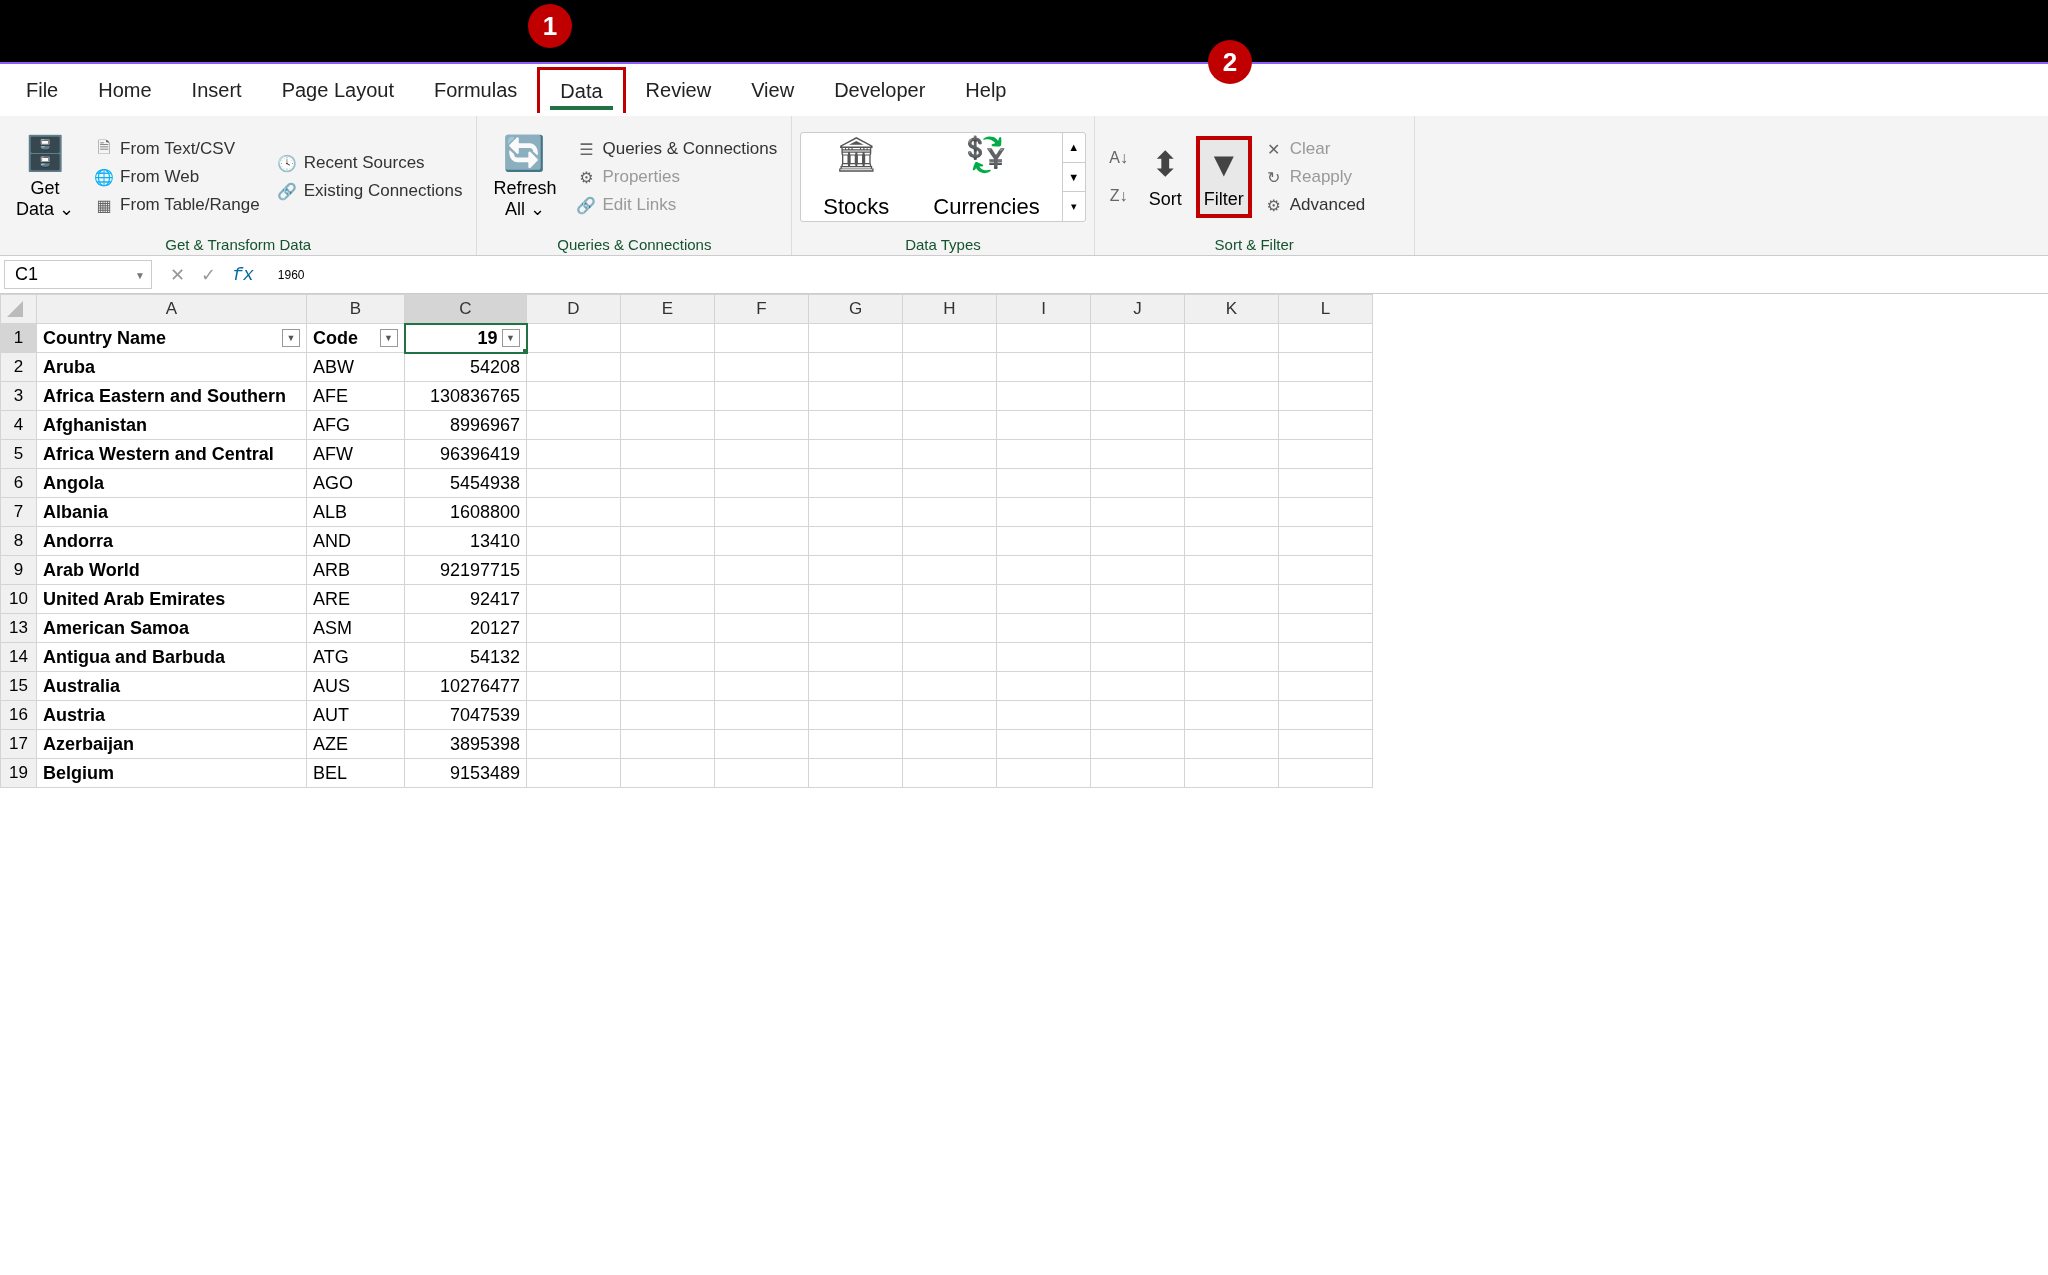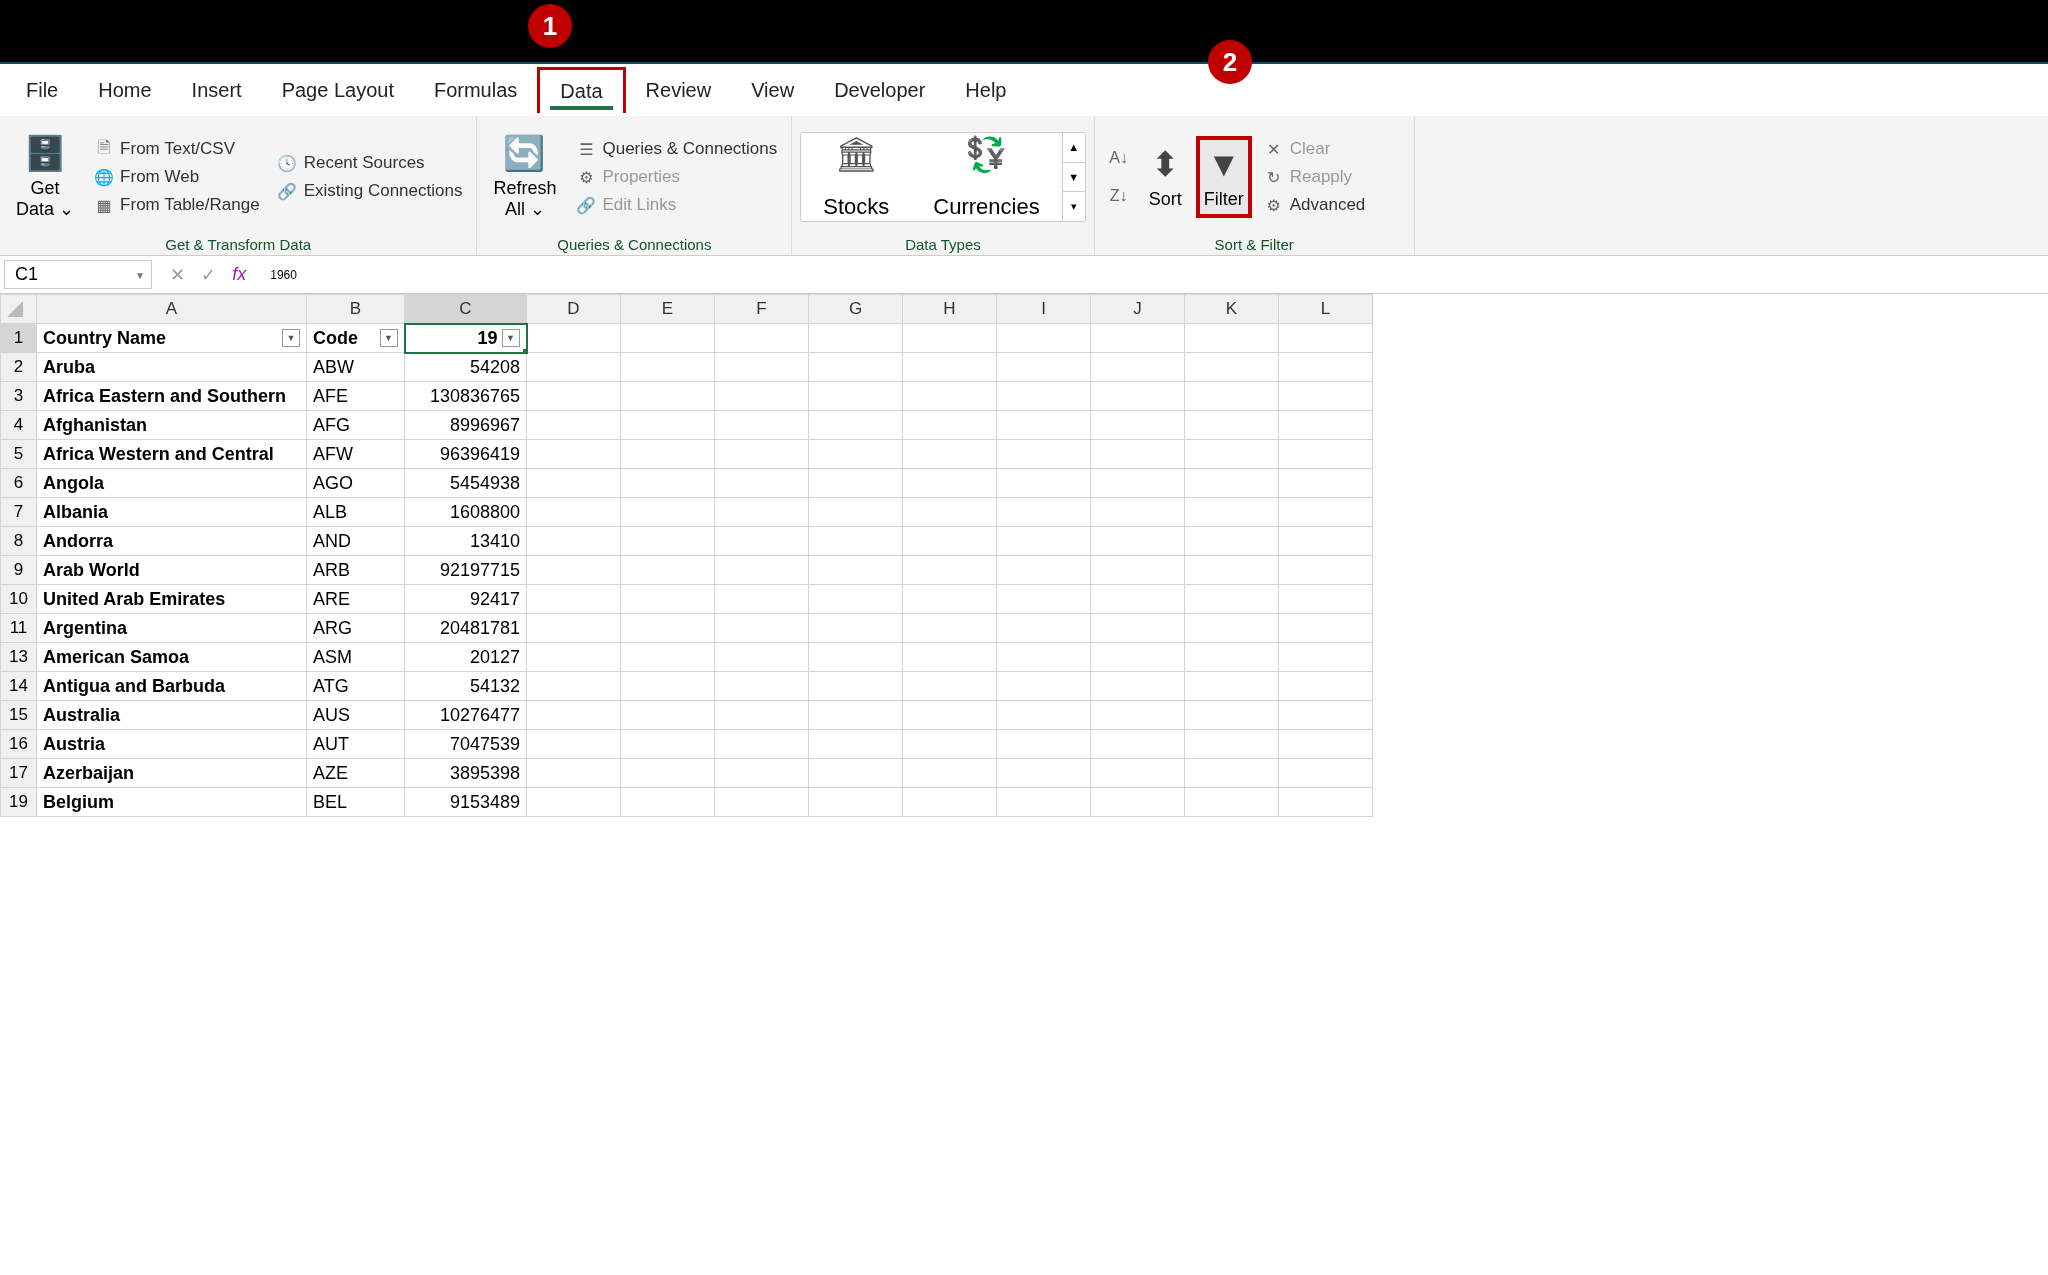--- a/index.html
+++ b/index.html
@@ -29,21 +29,21 @@
     align-items: center;
     justify-content: center;
     z-index: 100;
   }
   .tab-bar {
     height: 54px;
     background: #fff;
     display: flex;
     align-items: center;
     padding: 0 6px;
-    border-top: 2px solid #0c4a6e;
+    border-top: 2px solid #8b5cf6;
   }
   .tab {
     padding: 10px 20px;
     font-size: 20px;
     color: #222;
     cursor: pointer;
   }
   .tab.active {
     border: 3px solid #c00000;
     border-bottom: none;
@@ -126,21 +126,21 @@
   .name-box {
     width: 148px;
     border:1px solid #ccc;
     margin:4px;
     display:flex; align-items:center; padding:0 10px;
     position:relative;
     background:#fff;
   }
   .name-box .dd { position:absolute; right:6px; top:50%; transform:translateY(-50%); font-size:10px; color:#777;}
   .fx-controls { display:flex; align-items:center; gap:16px; padding:0 14px; color:#999;}
-  .fx-label { font-style:italic; color:#a21caf;}
+  .fx-label { font-style:italic; color:#0369a1;font-family:Liberation Mono, monospace;}
   .formula-input { flex:1; display:flex; align-items:center; padding-left:10px; font-size:12px;}
   .sheet-area { position:relative; }
   table.sheet { border-collapse:collapse; table-layout:fixed; }
   .sheet th, .sheet td {
     border:1px solid #d4d4d4;
     height:29px;
     padding:0 6px;
     overflow:hidden;
     white-space:nowrap;
   }
@@ -529,35 +529,20 @@
           <td></td>
           <td></td>
           <td></td>
           <td></td>
           <td></td>
           <td></td>
           <td></td>
           <td></td>
         </tr>
         <tr>
-          <th>11</th>
-          <td class="cell-bold">Argentina</td>
-          <td>ARG</td>
-          <td class="num">20481781</td>
-          <td></td>
-          <td></td>
-          <td></td>
-          <td></td>
-          <td></td>
-          <td></td>
-          <td></td>
-          <td></td>
-          <td></td>
-        </tr>
-        <tr>
           <th>13</th>
           <td class="cell-bold">American Samoa</td>
           <td>ASM</td>
           <td class="num">20127</td>
           <td></td>
           <td></td>
           <td></td>
           <td></td>
           <td></td>
           <td></td>

